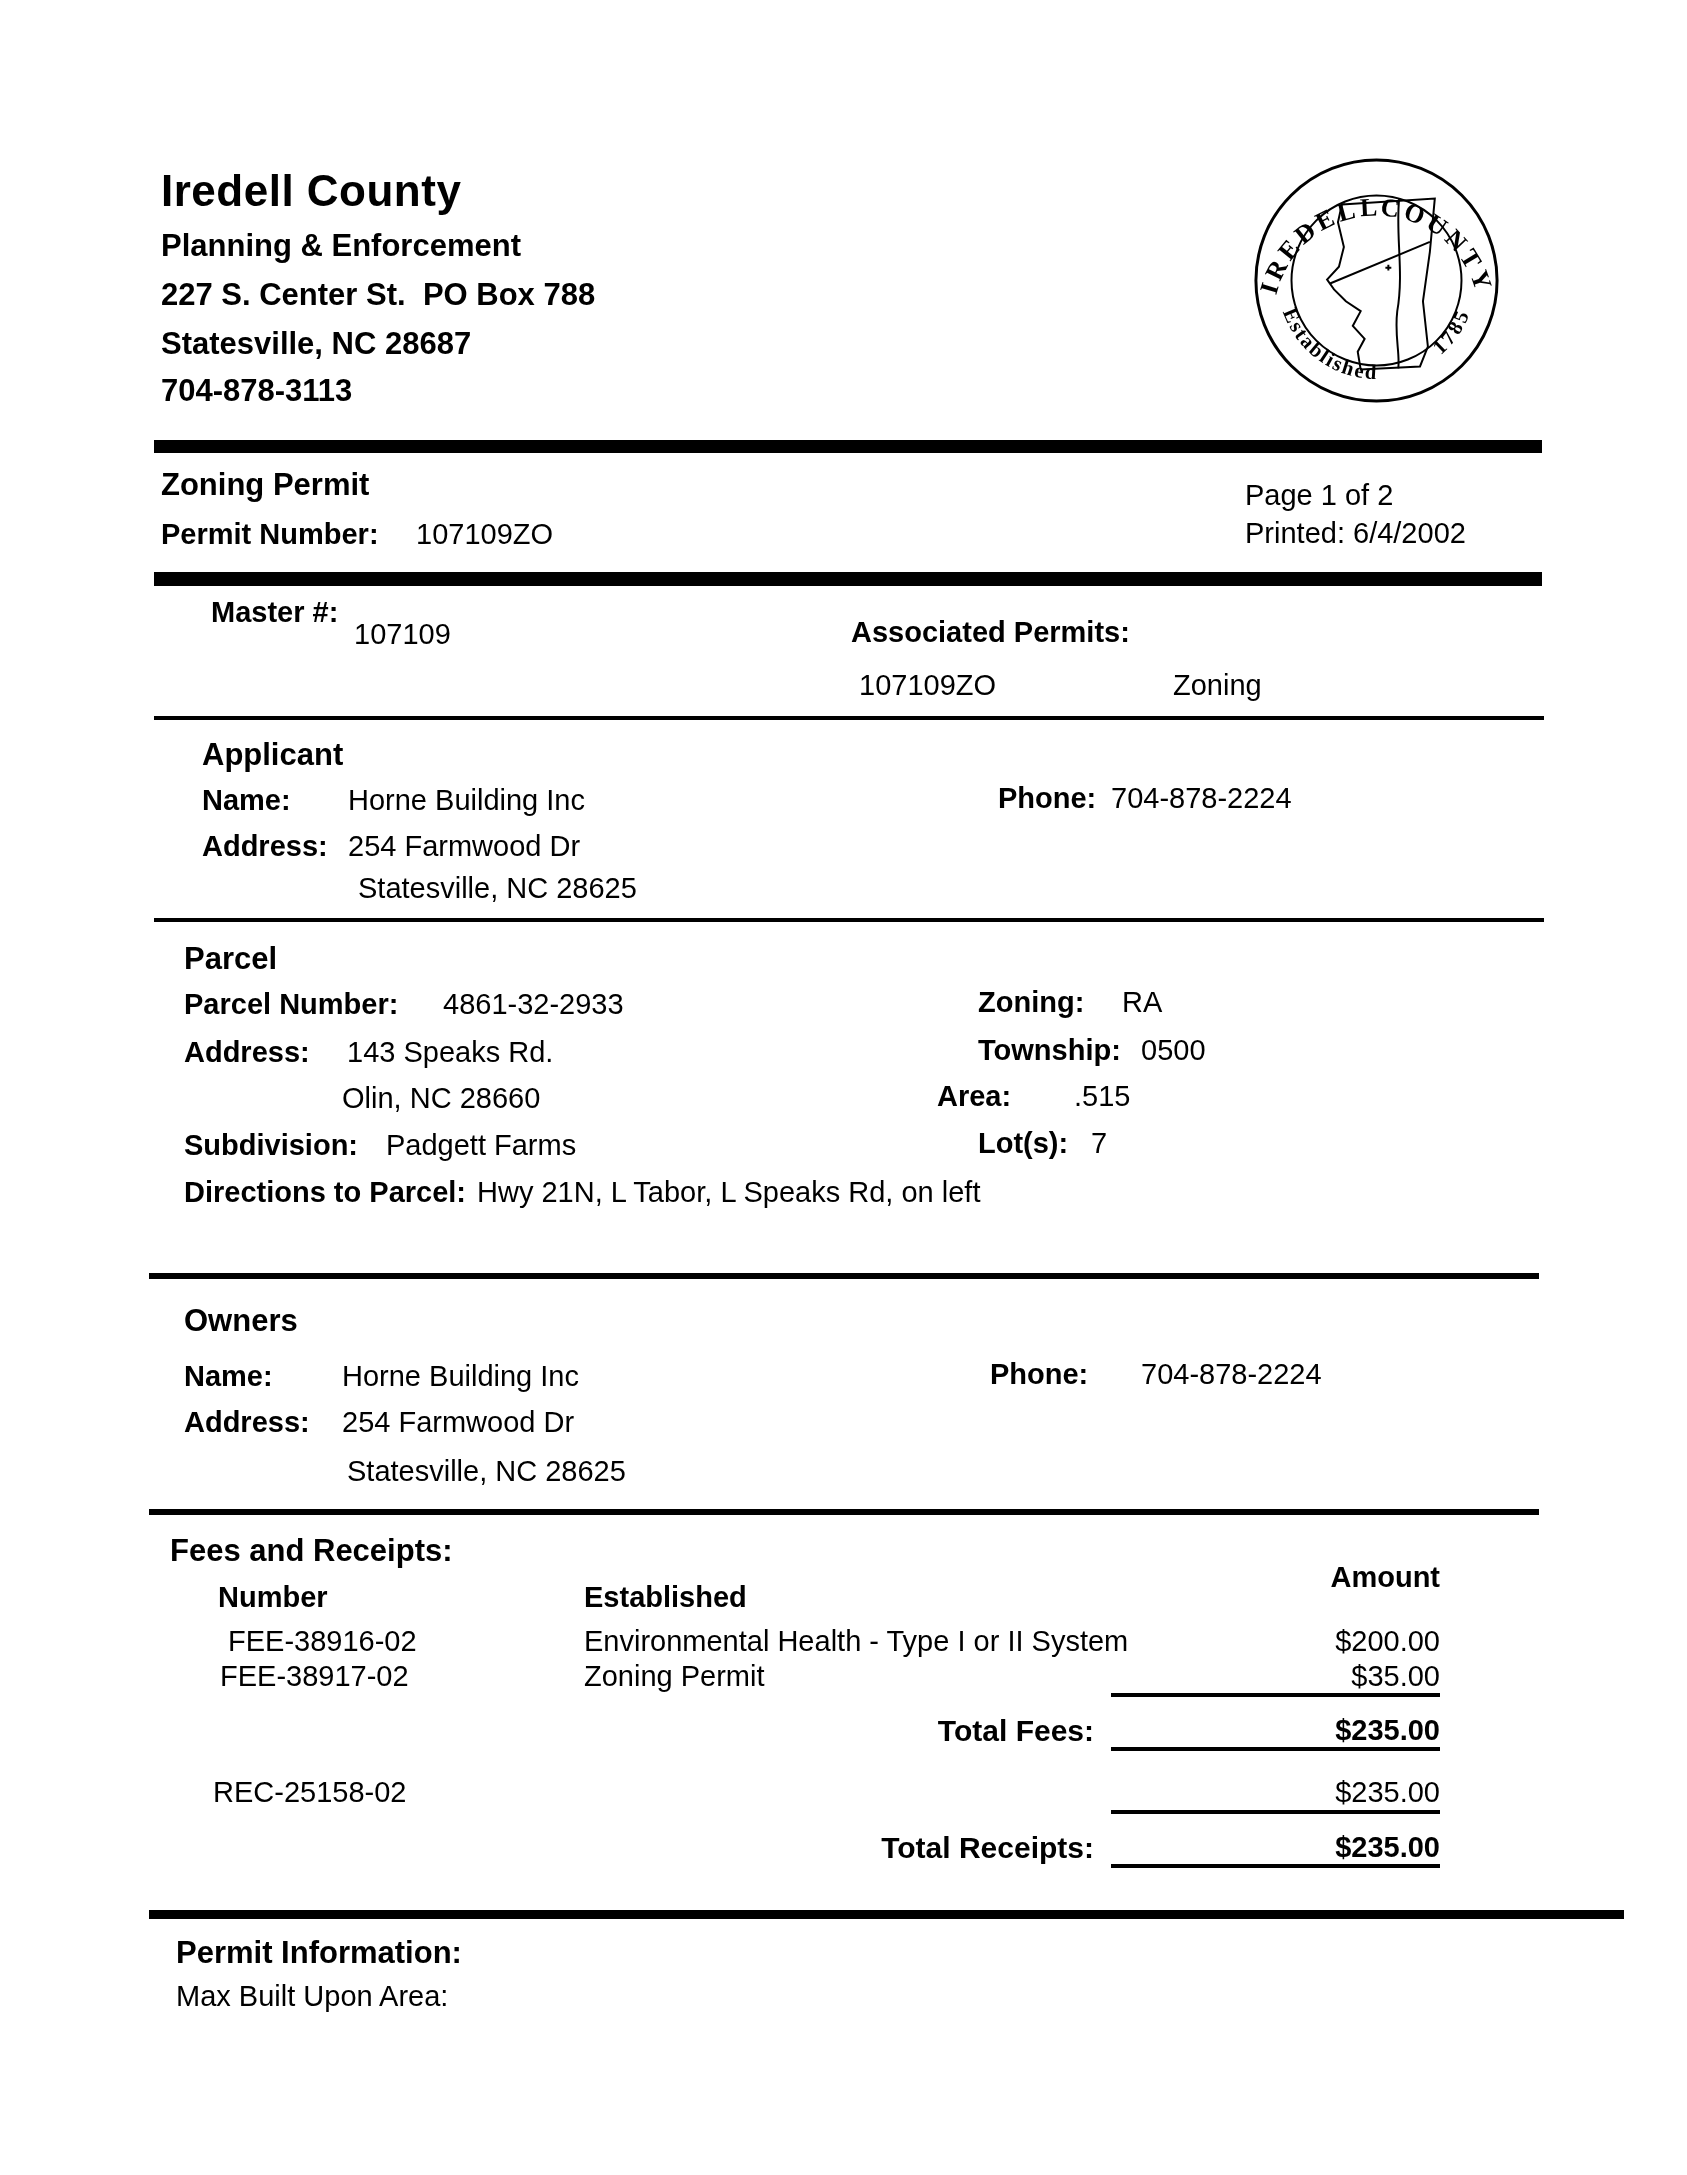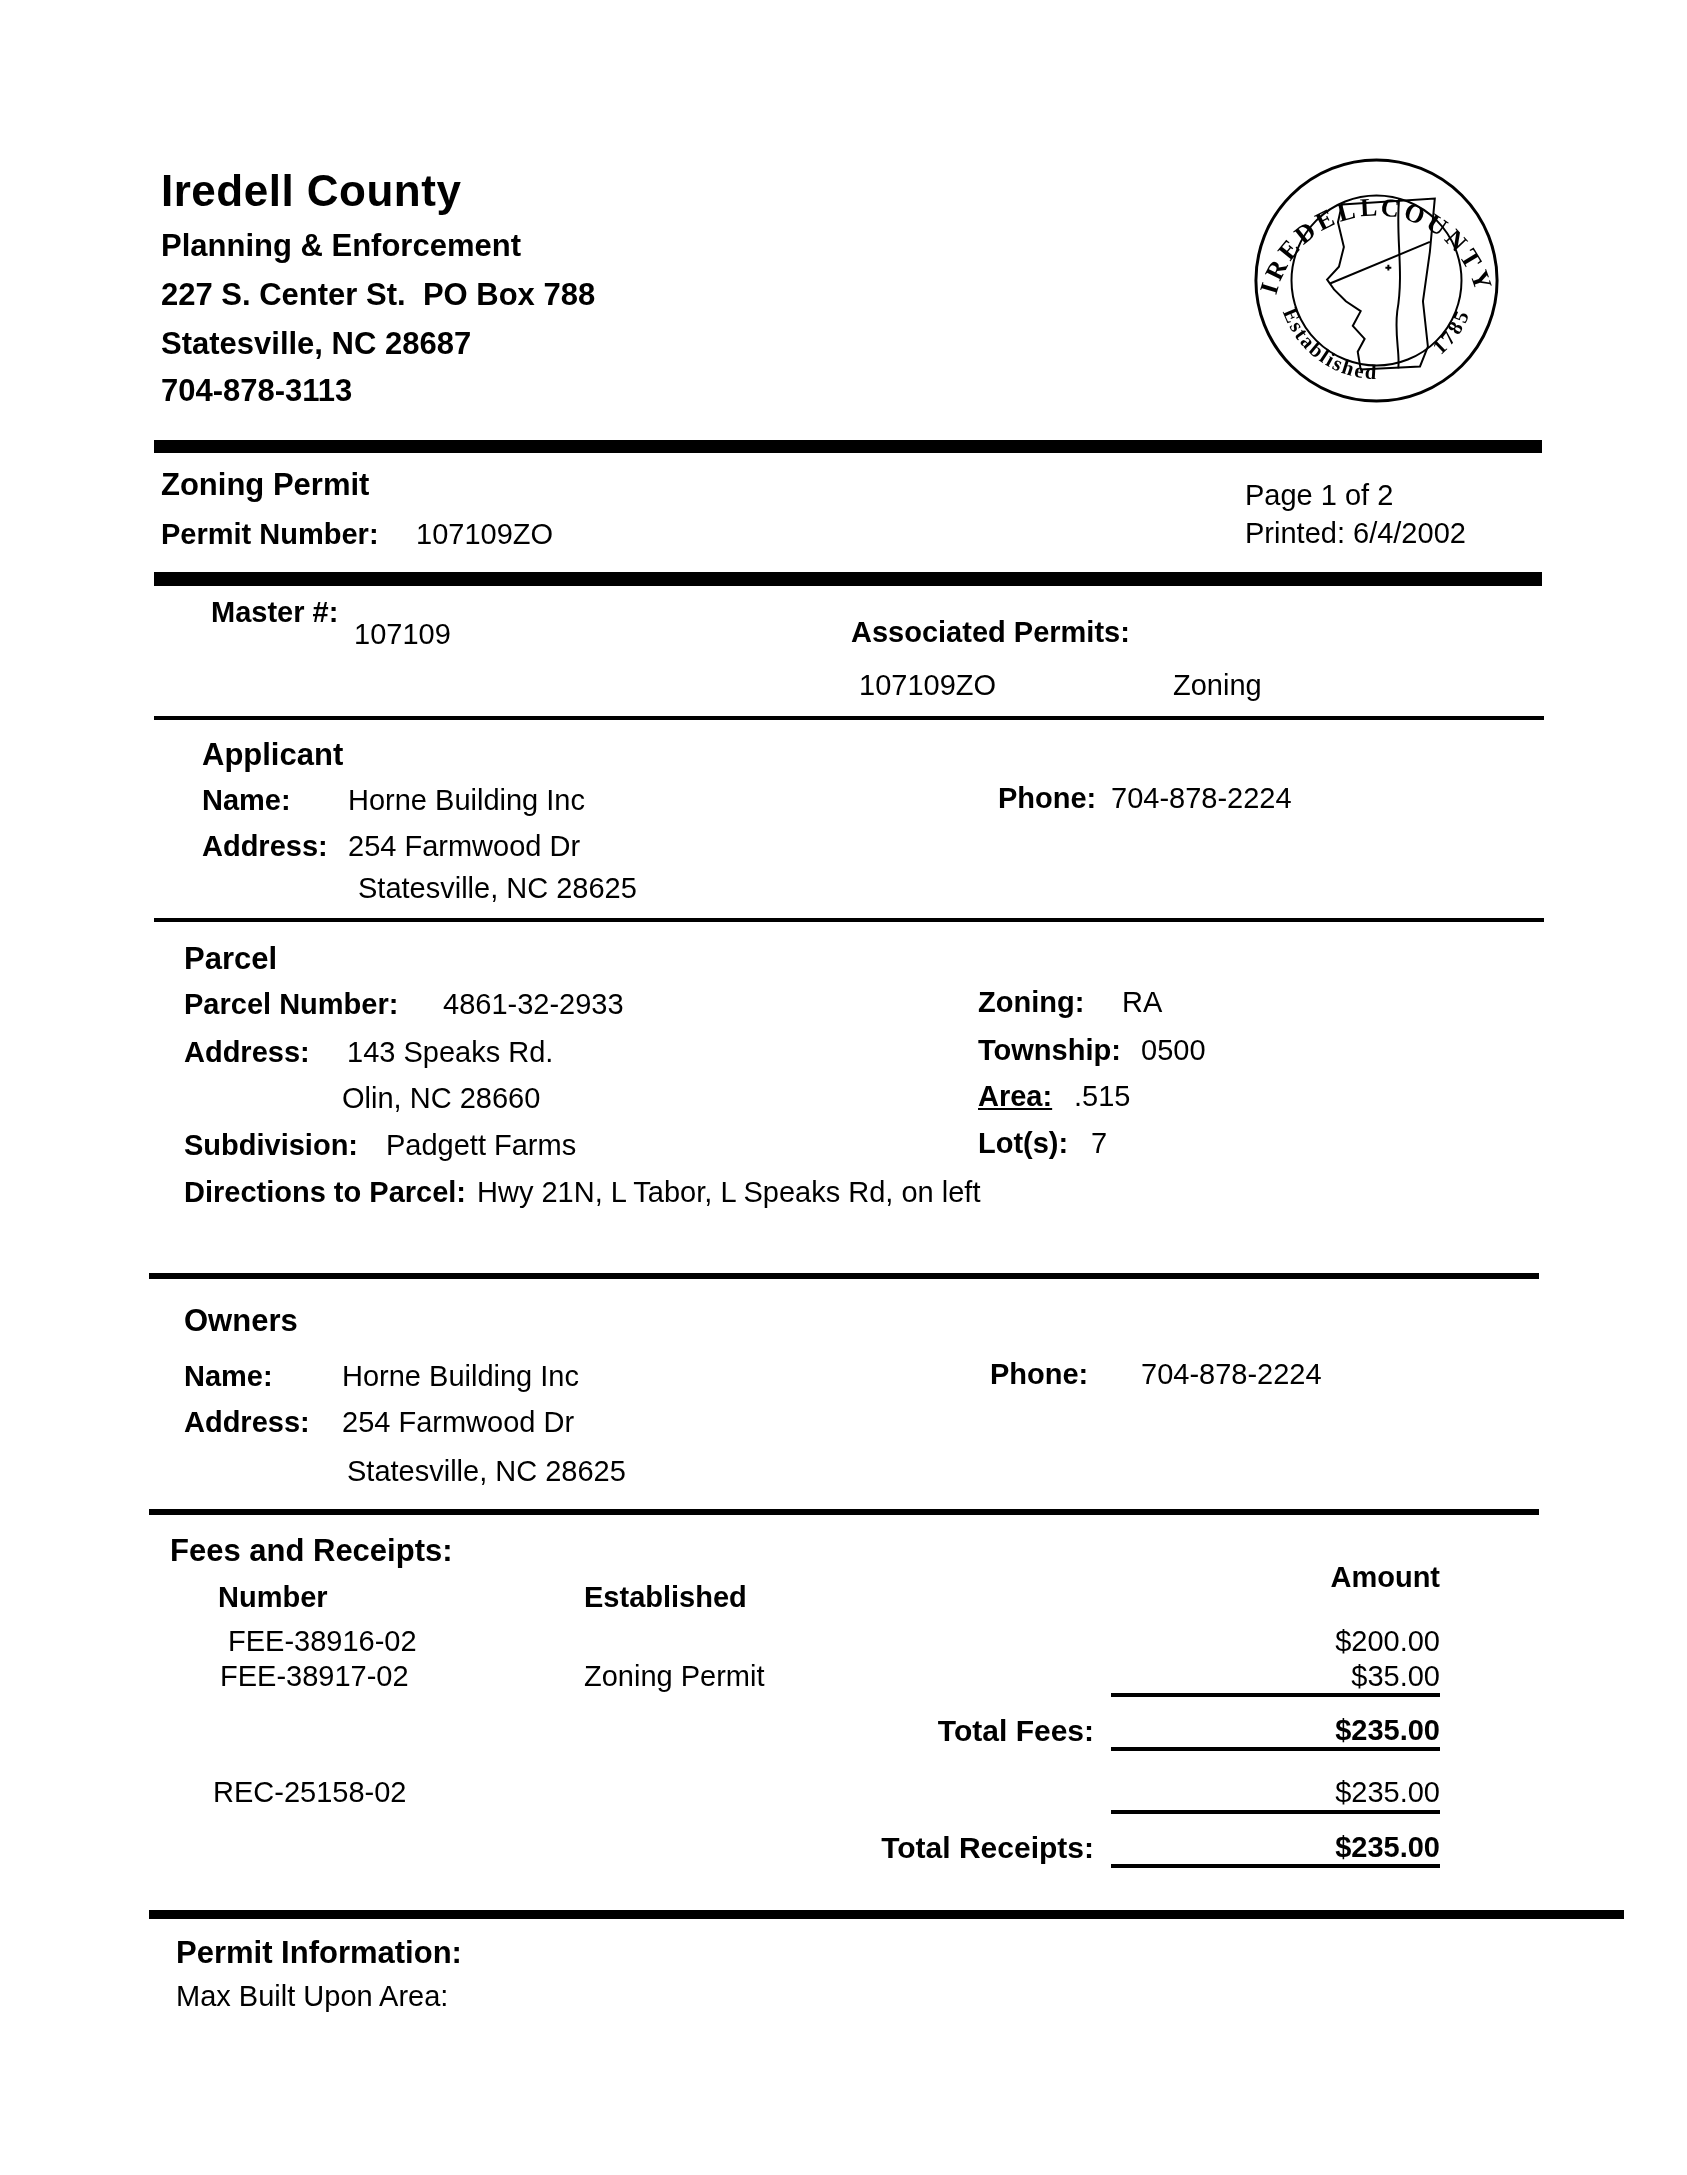--- a/index.html
+++ b/index.html
@@ -92,21 +92,21 @@
   <div class="t h2" style="left:184px; top:941px;">Parcel</div>
   <div class="t b" style="left:184px; top:988px;">Parcel Number:</div>
   <div class="t" style="left:443px; top:988px;">4861-32-2933</div>
   <div class="t b" style="left:978px; top:986px;">Zoning:</div>
   <div class="t" style="left:1122px; top:986px;">RA</div>
   <div class="t b" style="left:184px; top:1036px;">Address:</div>
   <div class="t" style="left:347px; top:1036px;">143 Speaks Rd.</div>
   <div class="t b" style="left:978px; top:1034px;">Township:</div>
   <div class="t" style="left:1141px; top:1034px;">0500</div>
   <div class="t" style="left:342px; top:1082px;">Olin, NC 28660</div>
-  <div class="t b" style="left:978px; top:1080px;text-decoration:underline;">Area:</div>
+  <div class="t b" style="left:937px; top:1080px;">Area:</div>
   <div class="t" style="left:1074px; top:1080px;">.515</div>
   <div class="t b" style="left:184px; top:1129px;">Subdivision:</div>
   <div class="t" style="left:386px; top:1129px;">Padgett Farms</div>
   <div class="t b" style="left:978px; top:1127px;">Lot(s):</div>
   <div class="t" style="left:1091px; top:1127px;">7</div>
   <div class="t b" style="left:184px; top:1176px;">Directions to Parcel:</div>
   <div class="t" style="left:477px; top:1176px;">Hwy 21N, L Tabor, L Speaks Rd, on left</div>
   <div class="rule" style="left:149px; top:1273px; width:1390px; height:6px;"></div>
 
   <div class="t h2" style="left:184px; top:1303px;">Owners</div>
@@ -118,20 +118,21 @@
   <div class="t" style="left:342px; top:1406px;">254 Farmwood Dr</div>
   <div class="t" style="left:347px; top:1455px;">Statesville, NC 28625</div>
   <div class="rule" style="left:149px; top:1509px; width:1390px; height:6px;"></div>
 
   <div class="t h2" style="left:170px; top:1533px;">Fees and Receipts:</div>
   <div class="amt b" style="top:1561px;">Amount</div>
   <div class="t b" style="left:218px; top:1581px;">Number</div>
   <div class="t b" style="left:584px; top:1581px;">Established</div>
 
   <div class="t" style="left:220px; top:1625px;margin-left:8px;">FEE-38916-02</div>
+  <div class="t" style="left:584px; top:1625px;">Environmental Health - Type I or II System</div>
   <div class="amt" style="top:1625px;">$200.00</div>
 
   <div class="t" style="left:220px; top:1660px;">FEE-38917-02</div>
   <div class="t" style="left:584px; top:1660px;">Zoning Permit</div>
   <div class="amt" style="top:1660px;">$35.00</div>
 
   <div class="rule" style="left:1111px; top:1693px; width:329px; height:4px;"></div>
   <div class="lbl-r b" style="top:1714px;">Total Fees:</div>
   <div class="amt b" style="top:1714px;">$235.00</div>
   <div class="rule" style="left:1111px; top:1747px; width:329px; height:4px;"></div>

